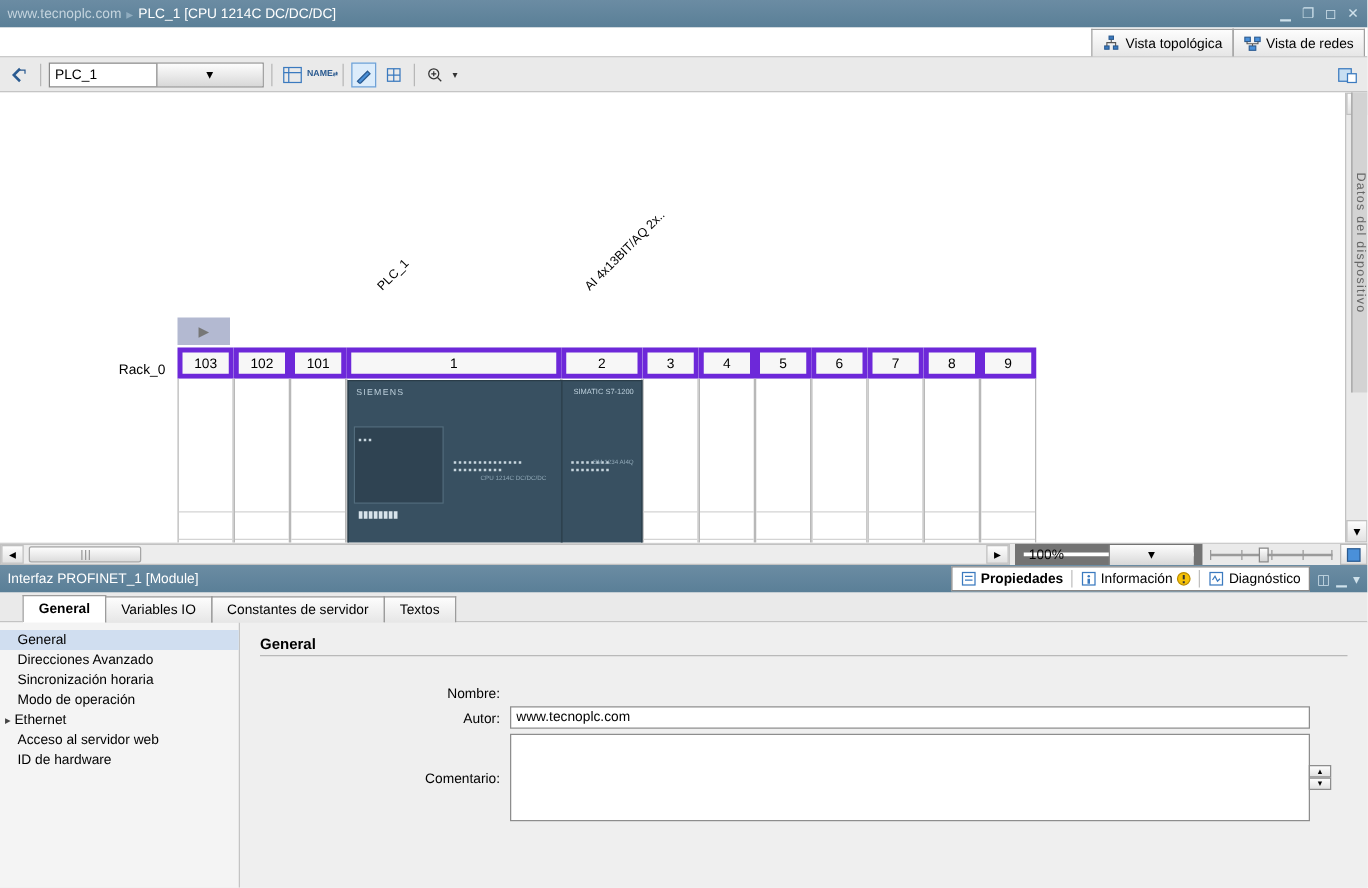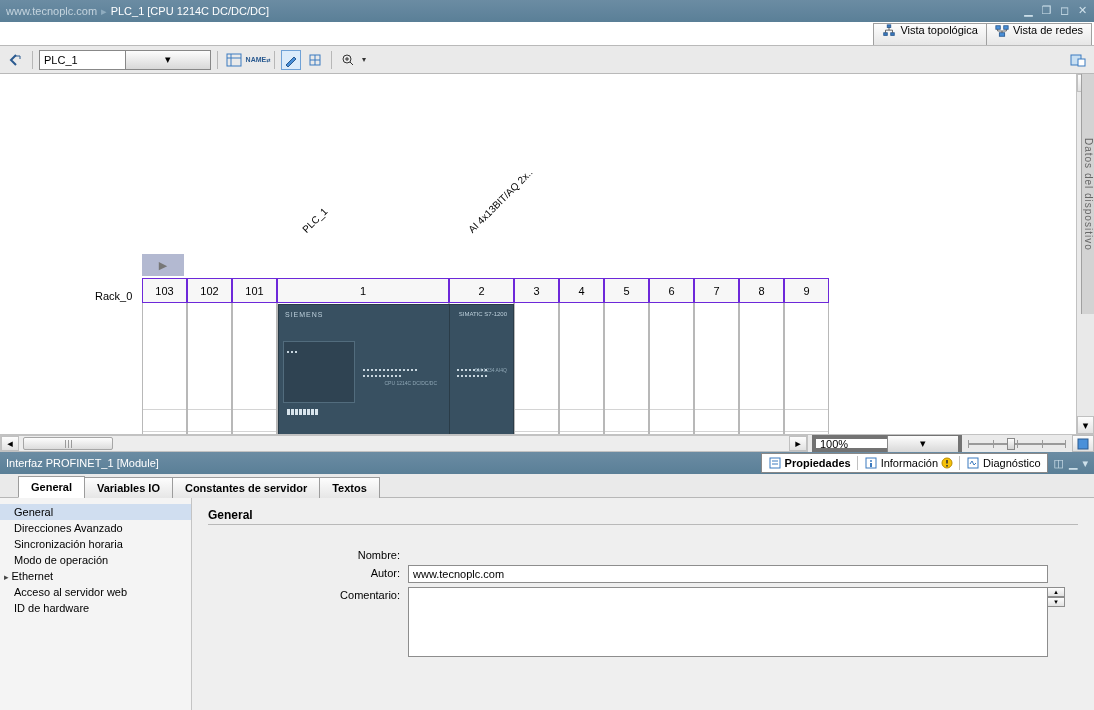--- a/index.html
+++ b/index.html
@@ -7,21 +7,21 @@
 
 
 .titlebar { height: 22px; background: linear-gradient(#6b8ca3, #5a7f97); color: #fff; display: flex; align-items: center; padding: 0 6px; }
 .titlebar .crumb { color: #c4d4de; }
 .titlebar .sep { margin: 0 4px; color: #8facbf; }
 .winbtns { margin-left: auto; display: flex; gap: 7px; }
 .winbtns span { width: 11px; height: 11px; color:#cfe1eb; display:inline-flex; align-items:flex-end; justify-content:center; cursor:pointer; }
 
 
 .viewtabs-row { height: 24px; background: #fff; border-bottom: 1px solid #b9b9b9; display: flex; justify-content: flex-end; align-items:flex-end; padding-right: 2px; }
-.viewtab { border:1px solid #a0a0a0; border-bottom:none; height:22px; padding:0 8px; display:flex; align-items:flex-start; gap:4px; background:linear-gradient(#fdfdfd,#e6e6e6); margin-left:-1px; cursor:pointer; }
+.viewtab { border:1px solid #a0a0a0; border-bottom:none; height:22px; padding:0 8px; display:flex; align-items:center; gap:4px; background:linear-gradient(#fdfdfd,#e6e6e6); margin-left:-1px; cursor:pointer; }
 .viewtab.active { background:#fff; font-weight:bold; }
 .viewtab .ic { width:14px; height:14px; }
 
 
 .toolbar { height:28px; background:#eaeaea; border-bottom:1px solid #b9b9b9; display:flex; align-items:center; padding:0 6px; gap:4px; }
 .tool-ic { width:20px; height:20px; display:inline-flex; align-items:center; justify-content:center; border:1px solid transparent; cursor:pointer; }
 .tool-sep { width:1px; height:18px; background:#b7b7b7; margin:0 2px; }
 .device-select { width:172px; height:20px; border:1px solid #888; background:#fff; }
 .device-select-inner { display:flex; align-items:center; height:100%; }
 .device-select-inner span { flex:1; padding:0 4px; }
@@ -32,21 +32,21 @@
 .canvas { position:absolute; left:0; top:0; right:18px; bottom:0; background:#fff; }
 .vscroll { position:absolute; right:0; top:0; width:18px; bottom:0; background:#e9e9e9; border-left:1px solid #c2c2c2; }
 .vscroll .up, .vscroll .dn { height:18px; display:flex; align-items:center; justify-content:center; border:1px solid #c0c0c0; background:linear-gradient(#fdfdfd,#e2e2e2); cursor:pointer; }
 .vscroll .dn { position:absolute; bottom:0; left:0; right:0; }
 
 .rack-label { position:absolute; left:95px; top:216px; font-size:11px; }
 .diag-label { position:absolute; transform:rotate(-45deg); transform-origin:left bottom; white-space:nowrap; font-size:10px; }
 
 .arrow-cell { position:absolute; left:142px; top:180px; width:42px; height:22px; background:#b3b9d1; display:flex; align-items:center; justify-content:center; color:#777; }
 
-.slot-header { position:absolute; top:204px; height:25px; border:1px solid #6d28d9; display:flex; align-items:center; justify-content:center; background:#f7f7f7; font-size:11px; }
+.slot-header { position:absolute; top:204px; height:25px; border:4px solid #6d28d9; display:flex; align-items:center; justify-content:center; background:#f7f7f7; font-size:11px; }
 .rack-body { position:absolute; top:229px; height:160px; border:1px solid #b8b8b8; border-top:none; background:#fff; }
 .rack-body .hline { position:absolute; left:0; right:0; height:1px; background:#d4d4d4; }
 
 .plc-module { position:absolute; left:278px; top:230px; width:236px; height:158px; background:#385061; border:1px solid #2a3c48; }
 .plc-module .brand { color:#bccfdb; font-size:7px; position:absolute; left:6px; top:6px; letter-spacing:1px; }
 .plc-module .series { color:#bccfdb; font-size:6px; position:absolute; right:6px; top:6px; }
 .plc-module .dark { position:absolute; left:4px; top:36px; width:72px; height:62px; background:#2f4352; border:1px solid #526c7d; }
 .plc-module .leds { position:absolute; left:8px; top:104px; display:flex; gap:1px; }
 .plc-module .leds i { width:3px; height:6px; background:#d8e4ec; display:block; }
 .plc-module .dots-row { position:absolute; display:flex; gap:2px; }
@@ -55,52 +55,52 @@
 .plc-module::after { content:""; position:absolute; left:170px; top:0; bottom:0; width:1px; background:#2a3c48; }
 .plc-module .aq-label { position:absolute; right:6px; top:62px; color:#8fa7b6; font-size:5px; }
 
 
 .hscroll-row { height:18px; background:#eaeaea; border-top:1px solid #c2c2c2; display:flex; align-items:stretch; }
 .hscroll { flex:1; position:relative; border:1px solid #c2c2c2; background:#ededed; display:flex; }
 .hscroll .hbtn { width:18px; border:1px solid #c0c0c0; background:linear-gradient(#fdfdfd,#e2e2e2); display:flex; align-items:center; justify-content:center; cursor:pointer; }
 .hscroll .track { flex:1; position:relative; }
 .hscroll .thumb { position:absolute; left:4px; top:1px; bottom:1px; width:90px; background:linear-gradient(#fdfdfd,#dcdcdc); border:1px solid #a6a6a6; border-radius:2px; display:flex; align-items:center; justify-content:center; gap:2px; }
 .hscroll .thumb i { width:1px; height:8px; background:#9a9a9a; display:block; }
-.zoom-select { width:150px; border:4px solid #737373; background:#fff; display:flex; align-items:center; }
+.zoom-select { width:150px; border:7px solid #737373; background:#fff; display:flex; align-items:center; }
 .zoom-select span { flex:1; padding:0 4px; }
 .zoom-select .dd { width:16px; height:16px; border-left:1px solid #888; display:flex; align-items:center; justify-content:center; background:linear-gradient(#fdfdfd,#d8d8d8); }
 .zoom-slider { width:110px; display:flex; align-items:center; padding:0 6px; gap:2px; }
 .zoom-slider .line { flex:1; height:2px; background:#9a9a9a; position:relative; }
 .zoom-slider .tick { position:absolute; top:-3px; width:1px; height:8px; background:#9a9a9a; }
 .zoom-slider .knob { position:absolute; left:40%; top:-5px; width:8px; height:12px; background:linear-gradient(#fdfdfd,#d4d4d4); border:1px solid #888; }
 .zoom-fit { width:22px; display:flex; align-items:center; justify-content:center; border:1px solid #bbb; background:linear-gradient(#fdfdfd,#e2e2e2); cursor:pointer; }
 
 
 .prop-titlebar { height:22px; background:linear-gradient(#6b8ca3,#5a7f97); color:#fff; display:flex; align-items:center; padding:0 6px; }
 .prop-titlebar .rtabs { margin-left:auto; display:flex; background:#fff; border:1px solid #888; height:20px; align-items:center; }
 .prop-titlebar .rtab { padding:0 6px; display:flex; align-items:center; gap:3px; color:#000; border-right:1px solid #c0c0c0; cursor:pointer; }
 .prop-titlebar .rtab:last-child { border-right:none; }
 .prop-titlebar .rtab.active { font-weight:bold; }
 .prop-titlebar .panebtns { display:flex; gap:5px; margin-left:6px; color:#cfe1eb; }
 .prop-titlebar .panebtns span { cursor:pointer; }
 
 
 .cattabs { height:24px; background:#eaeaea; border-bottom:1px solid #b7b7b7; display:flex; align-items:flex-end; padding-left:18px; }
-.cattab { border:1px solid #9c9c9c; border-bottom:none; padding:4px 12px; background:linear-gradient(#fdfdfd,#e6e6e6); margin-right:-1px; cursor:pointer; position:relative; top:1px;font-weight:bold; }
+.cattab { border:1px solid #9c9c9c; border-bottom:none; padding:4px 12px; background:linear-gradient(#fdfdfd,#e6e6e6); margin-right:-1px; cursor:pointer; position:relative; top:1px; }
 .cattab.active { background:#fff; font-weight:bold; border-bottom:1px solid #fff; }
 
 
 .prop-body { display:flex; height:224px; background:#efefef; }
 .prop-nav { width:192px; border-right:1px solid #c4c4c4; background:#f4f4f4; padding:6px 0; }
 .prop-nav .item { padding:2px 14px; cursor:pointer; }
 .prop-nav .item.sel { background:#d0def0; }
 .prop-nav .item.expand::before { content:"▸"; font-size:9px; margin-right:3px; margin-left:-10px; color:#444; }
 .prop-form { flex:1; padding:10px 16px; background:#efefef; position:relative; }
 .prop-form h3 { font-size:12px; font-weight:bold; border-bottom:1px solid #b9b9b9; padding-bottom:2px; margin-bottom:22px; }
-.form-row { display:flex; align-items:flex-start; margin-bottom:4px; }
+.form-row { display:flex; align-items:center; margin-bottom:4px; }
 .form-row label { width:200px; text-align:right; padding-right:8px; padding-top:2px; }
 .form-row input[type=text] { flex:1; max-width:640px; border:1px solid #8d8d8d; padding:2px 4px; background:#fff; }
 .form-row textarea { flex:1; max-width:640px; height:70px; border:1px solid #8d8d8d; padding:2px 4px; background:#fff; resize:none; }
 .textarea-spin { width:18px; margin-left:-1px; display:flex; flex-direction:column; }
 .textarea-spin span { flex:1; border:1px solid #8d8d8d; background:linear-gradient(#fdfdfd,#e2e2e2); display:flex; align-items:center; justify-content:center; font-size:7px; cursor:pointer; }
 
 .side-tab { position:absolute; right:0; top:74px; width:13px; height:240px; background:#d3d3d3; border-left:1px solid #a0a0a0; writing-mode:vertical-rl; text-orientation:mixed; font-size:10px; color:#666; display:flex; align-items:center; justify-content:center; letter-spacing:1px; }
 
 svg { display:block; }
 </style>

